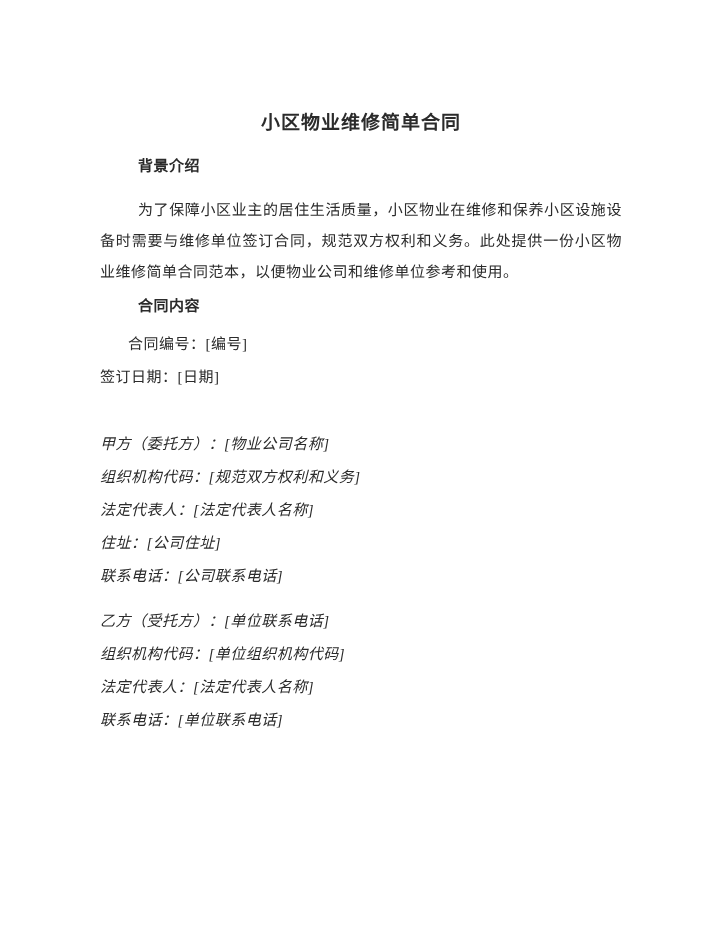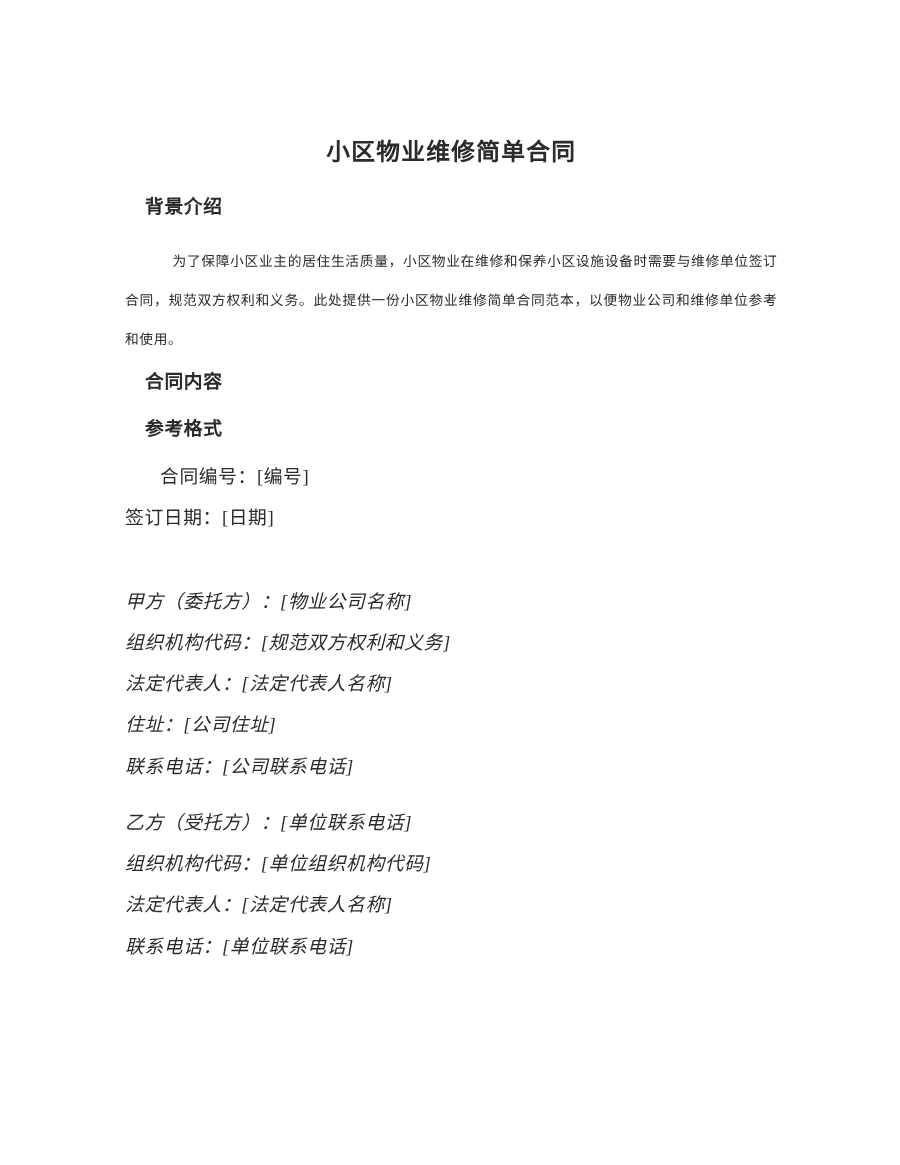--- a/index.html
+++ b/index.html
@@ -21,31 +21,31 @@
   }
   .doc-title {
     margin: 0 0 24px 0;
     font-size: 19px;
     line-height: 22px;
     font-weight: bold;
     text-align: center;
     letter-spacing: 1px;
   }
   .heading {
-    margin: 0 0 20px 16px;
+    margin: 0 0 20px 38px;
     font-size: 15px;
     line-height: 17px;
     font-weight: bold;
     letter-spacing: 0.5px;
     font-family: Liberation Serif, serif;
   }
   .heading.mb21 { margin-bottom: 21px; }
   .body-paragraph {
     margin: 0 0 10px 0;
-    font-size: 11px;
+    font-size: 15px;
     line-height: 31px;
     text-indent: 38px;
     text-align: justify;
     letter-spacing: 0.5px;
   }
   .line {
     margin: 0 0 16px 0;
     font-size: 15px;
     line-height: 17px;
     letter-spacing: 0.5px;
@@ -61,21 +61,20 @@
 <div class="page">
 
   <h1 class="doc-title">小区物业维修简单合同</h1>
 
   <h2 class="heading">背景介绍</h2>
 
   <p class="body-paragraph">为了保障小区业主的居住生活质量，小区物业在维修和保养小区设施设备时需要与维修单位签订合同，规范双方权利和义务。此处提供一份小区物业维修简单合同范本，以便物业公司和维修单位参考和使用。</p>
 
   <h2 class="heading mb21">合同内容</h2>
 
-  <h2 class="heading mb21">参考格式</h2>
 
   <p class="line indent">合同编号：[编号]</p>
 
   <p class="line gap-after">签订日期：[日期]</p>
 
   <div class="party-block first">
     <p class="line">甲方（委托方）：[物业公司名称]</p>
     <p class="line">组织机构代码：[规范双方权利和义务]</p>
     <p class="line">法定代表人：[法定代表人名称]</p>
     <p class="line">住址：[公司住址]</p>

